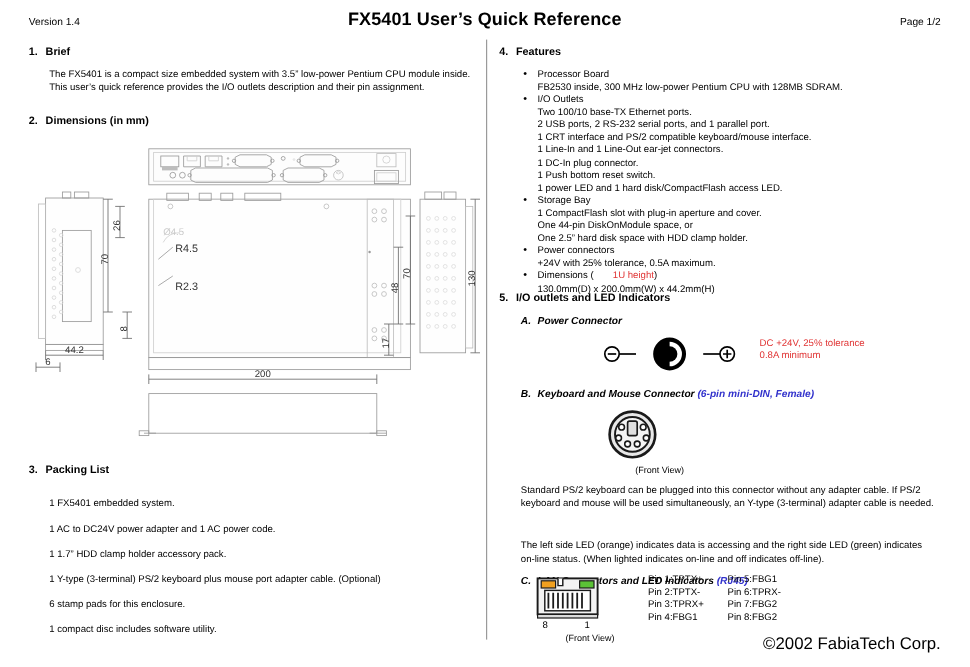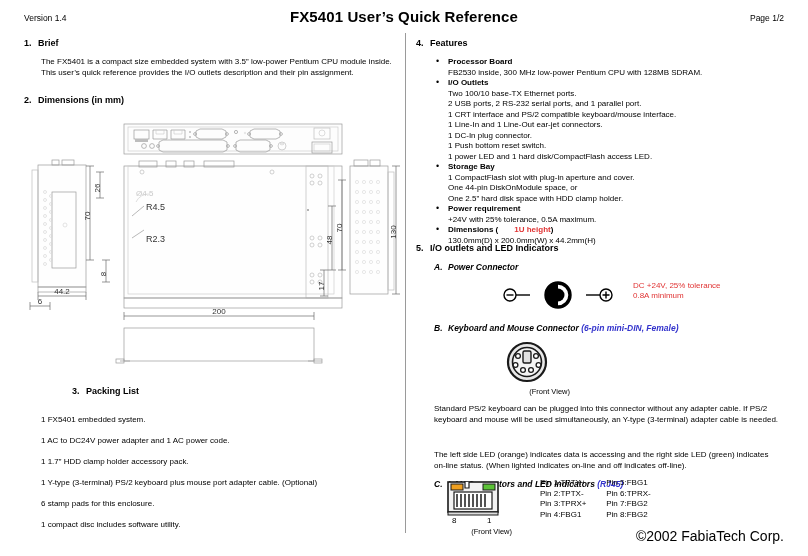--- a/index.html
+++ b/index.html
@@ -23,21 +23,21 @@
   .body{position:absolute;font-size:8px;line-height:10.5px;white-space:pre-line;}
   .sub{position:absolute;font-size:8.5px;font-weight:bold;font-style:italic;}
   .sub .let{display:inline-block;width:14px;}
   .accent-red{color:#e03434;padding-left:16px;}
   .accent-blue{color:#3333cc;}
 
   
   .feat{position:absolute;font-size:8px;line-height:10.5px;}
   .feat .row{position:relative;padding-left:14px;}
   .feat .bul{position:absolute;left:2px;top:-1px;font-size:9px;}
-  .feat .hd{font-weight:bold;margin-top:48px;}
+  .feat .hd{font-weight:normal;margin-top:48px;}
   .feat .ln{display:block;white-space:pre-line;}
 
   
   .draw{position:absolute;}
 
   
   .pintab{position:absolute;font-size:8px;line-height:10.5px;}
   .pintab .col{display:inline-block;vertical-align:top;}
   .pintab .col:first-child{width:64px;}
   .pintab .cell{white-space:pre;}
@@ -259,21 +259,21 @@
         <text x="318" y="108" text-anchor="middle" transform="rotate(-90 318 108)">70</text>
         <text x="308" y="120" text-anchor="middle" transform="rotate(-90 308 120)">48</text>
         <text x="300" y="166" text-anchor="middle" transform="rotate(-90 300 166)">17</text>
         <text x="122" y="90" font-size="9">R4.5</text>
         <text x="122" y="122" font-size="9">R2.3</text>
         <text x="112" y="76" font-size="8" fill="#c9c9c9">Ø4.5</text>
       </g>
     </svg>
   </div>
 
-  <div class="sec" style="left:24px;top:386px;margin-left:48px;">
+  <div class="sec" style="left:24px;top:386px;">
     <span class="num">3.</span><span>Packing List</span>
   </div>
   <div class="body" style="left:41px;top:404px;width:355px;">
     <div>1 FX5401 embedded system.</div>
     <div>1 AC to DC24V power adapter and 1 AC power code.</div>
     <div>1 1.7” HDD clamp holder accessory pack.</div>
     <div>1 Y-type (3-terminal) PS/2 keyboard plus mouse port adapter cable. (Optional)</div>
     <div>6 stamp pads for this enclosure.</div>
     <div>1 compact disc includes software utility.</div>
     
@@ -302,21 +302,21 @@
     </div>
     <div class="row">
       <span class="bul">•</span>
       <span class="hd">Storage Bay</span>
       <span class="ln">1 CompactFlash slot with plug-in aperture and cover.
 One 44-pin DiskOnModule space, or
 One 2.5” hard disk space with HDD clamp holder.</span>
     </div>
     <div class="row">
       <span class="bul">•</span>
-      <span class="hd">Power requirement</span>
+      <span class="hd">Power connectors</span>
       <span class="ln">+24V with 25% tolerance, 0.5A maximum.</span>
     </div>
     <div class="row">
       <span class="bul">•</span>
       <span class="hd">Dimensions (</span><span class="hd accent-red">1U height</span><span class="hd">)</span>
       <span class="ln">130.0mm(D) x 200.0mm(W) x 44.2mm(H)</span>
     </div>
   </div>
 
   <div class="sec" style="left:416px;top:243px;">

